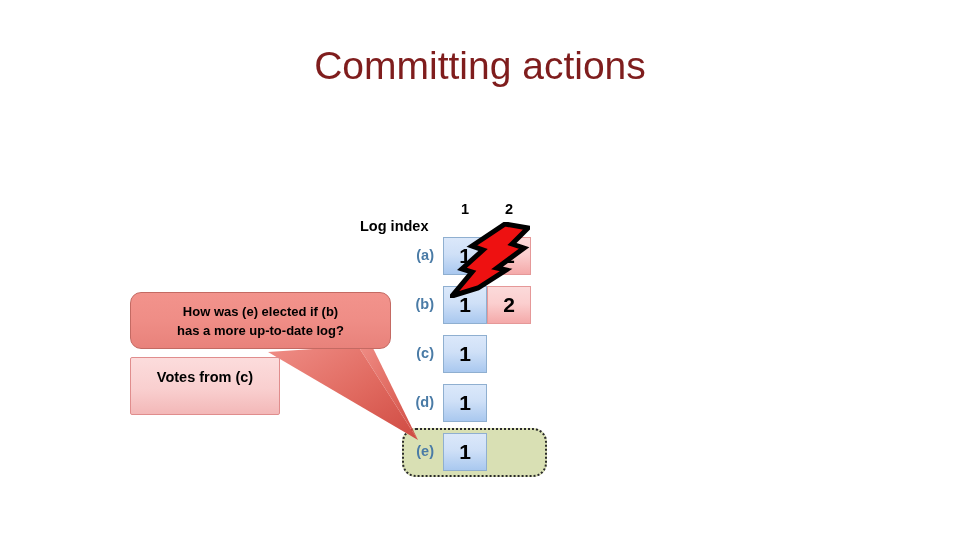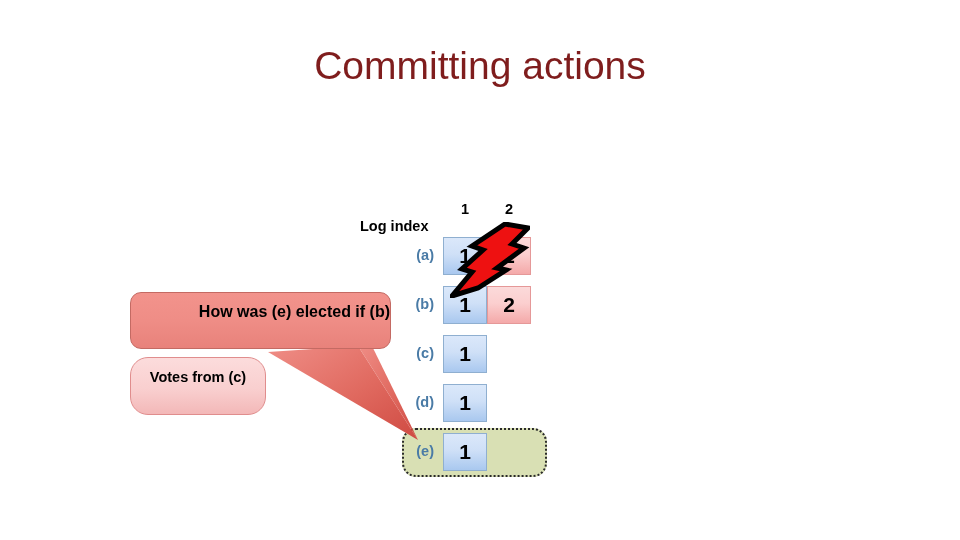--- a/index.html
+++ b/index.html
@@ -157,32 +157,31 @@
   }
 
   #callout-question {
     left: 130px;
     top: 292px;
     width: 261px;
     height: 57px;
     border-radius: 11px;
     border: 1px solid #c46a63;
     background: linear-gradient(to bottom, #f2938c 0%, #ef8d86 50%, #e8827b 100%);
-    font-size: 16px;
+    font-size: 13px;
     line-height: 19px;
     padding-top: 9px;
-    text-align: right;
   }
 
   #callout-votes {
     left: 130px;
     top: 357px;
-    width: 136px;
+    width: 150px;
     height: 58px;
-    border-radius: 18px;
+    border-radius: 2px;
     border: 1px solid #e08d8d;
     background: linear-gradient(to bottom, #fcdcdc 0%, #f9cfcf 55%, #f3b8b8 100%);
     font-size: 14.5px;
     line-height: 20px;
     padding-top: 9px;
   }
 </style>
 </head>
 <body>
 
@@ -239,19 +238,20 @@
         <stop offset="55%" stop-color="#e0695f"></stop>
         <stop offset="100%" stop-color="#cf4a42"></stop>
       </linearGradient>
     </defs>
     <path d="M238,66 L298,160 L252,66 Z" fill="url(#tailgrad)"></path>
     <path d="M238,66 L298,160 L148,72 Z" fill="url(#tailgrad)"></path>
   </svg>
 
   <div id="callout-question" class="callout-box">
     <div>How was (e) elected if (b)</div>
+    <div>has a more up-to-date log?</div>
   </div>
 
   <div id="callout-votes" class="callout-box">
     <div>Votes from (c)</div>
   </div>
 
 </div>
 
 </body></html>

